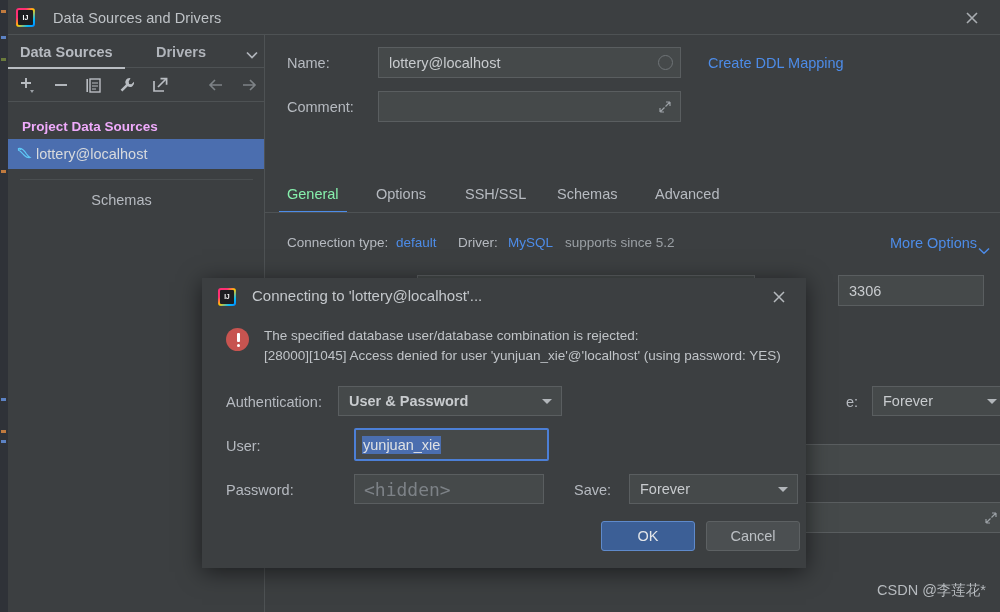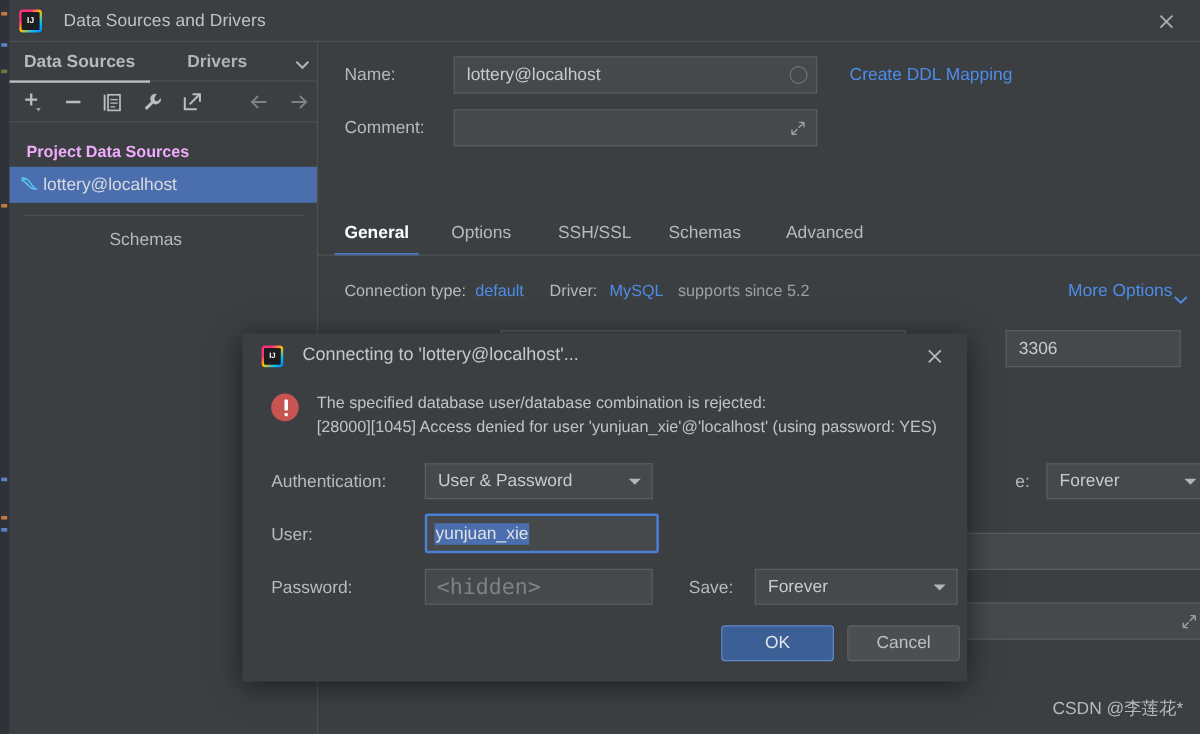--- a/index.html
+++ b/index.html
@@ -150,21 +150,21 @@
 
   
   .tabs-row {
     position: absolute; left: 0; top: 140px; width: 735px; height: 38px;
   }
   .dtab {
     position: absolute; top: 0; height: 38px;
     color: #b6bac0; font-size: 14.5px;
     display: flex; align-items: center; cursor: pointer;
   }
-  .dtab.active { color: #ffffff; font-weight: bold; }
+  .dtab.active { color: #86efac; }
   .dtab.active::after {
     content: ""; position: absolute; left: -8px; right: -8px; bottom: 0;
     height: 2px; background: #4d8ce8;
   }
   .tabs-underline {
     position: absolute; left: 0; top: 177px; width: 735px; height: 1px;
     background: #4e5254;
   }
 
   .ct-label { position: absolute; color: #b6bac0; font-size: 13.5px; }
@@ -446,21 +446,21 @@
       </div>
 
       <div style="position:absolute; left:24px; top:50px; width:23px; height:23px; border-radius:50%; background:#c75450;">
         <div style="position:absolute; left:10.5px; top:4.5px; width:3px; height:9px; background:#fff; border-radius:1px;"></div>
         <div style="position:absolute; left:10.5px; top:15.5px; width:3px; height:3px; background:#fff; border-radius:50%;"></div>
       </div>
       <div class="err-line" style="left:62px; top:50px;">The specified database user/database combination is rejected:</div>
       <div class="err-line" style="left:62px; top:70px;">[28000][1045] Access denied for user 'yunjuan_xie'@'localhost' (using password: YES)</div>
 
       <div class="modal-label" style="left:24px; top:116px;">Authentication:</div>
-      <div class="combo" style="left:152px; top:108px; width:190px; height:30px;">
+      <div class="combo" style="left:136px; top:108px; width:224px; height:30px;font-weight:bold;">
         <span>User &amp; Password</span>
         <span class="arrow"></span>
       </div>
 
       <div class="modal-label" style="left:24px; top:160px;">User:</div>
       <div class="focus-field" style="left:152px; top:150px; width:195px; height:33px;">
         <span class="sel">yunjuan_xie</span>
       </div>
 
       <div class="modal-label" style="left:24px; top:204px;">Password:</div>

